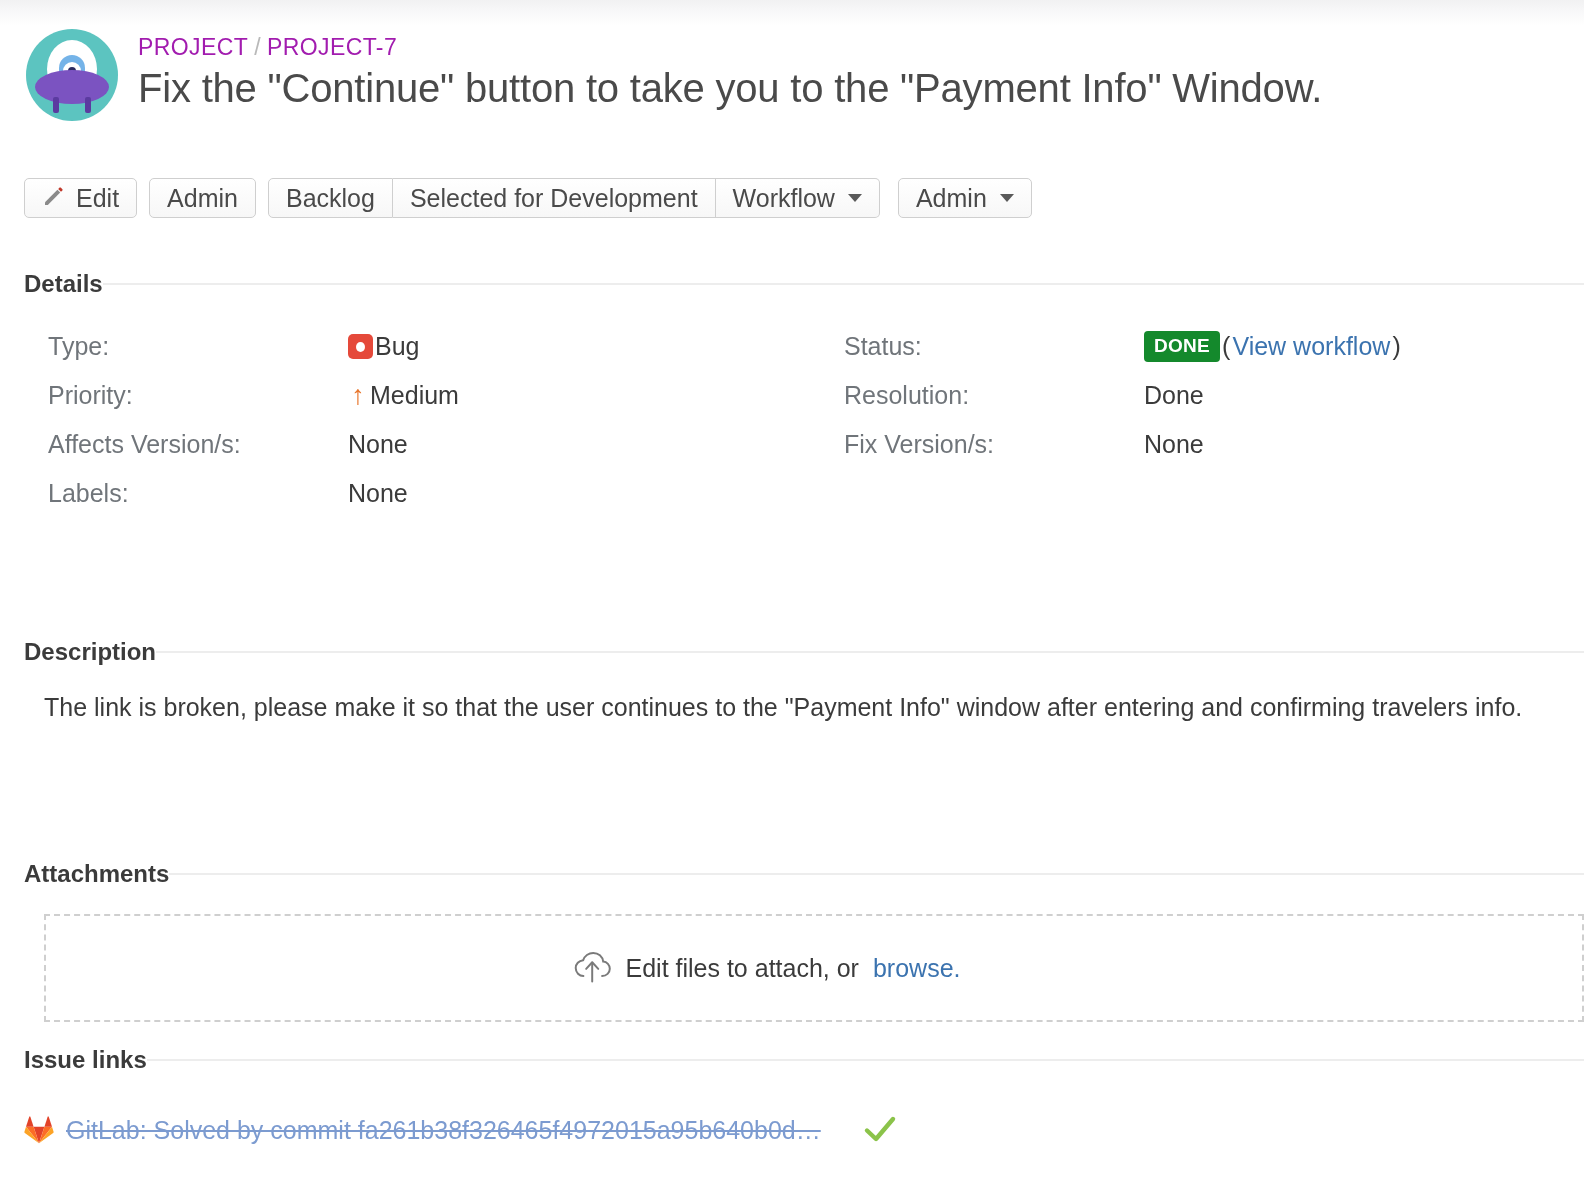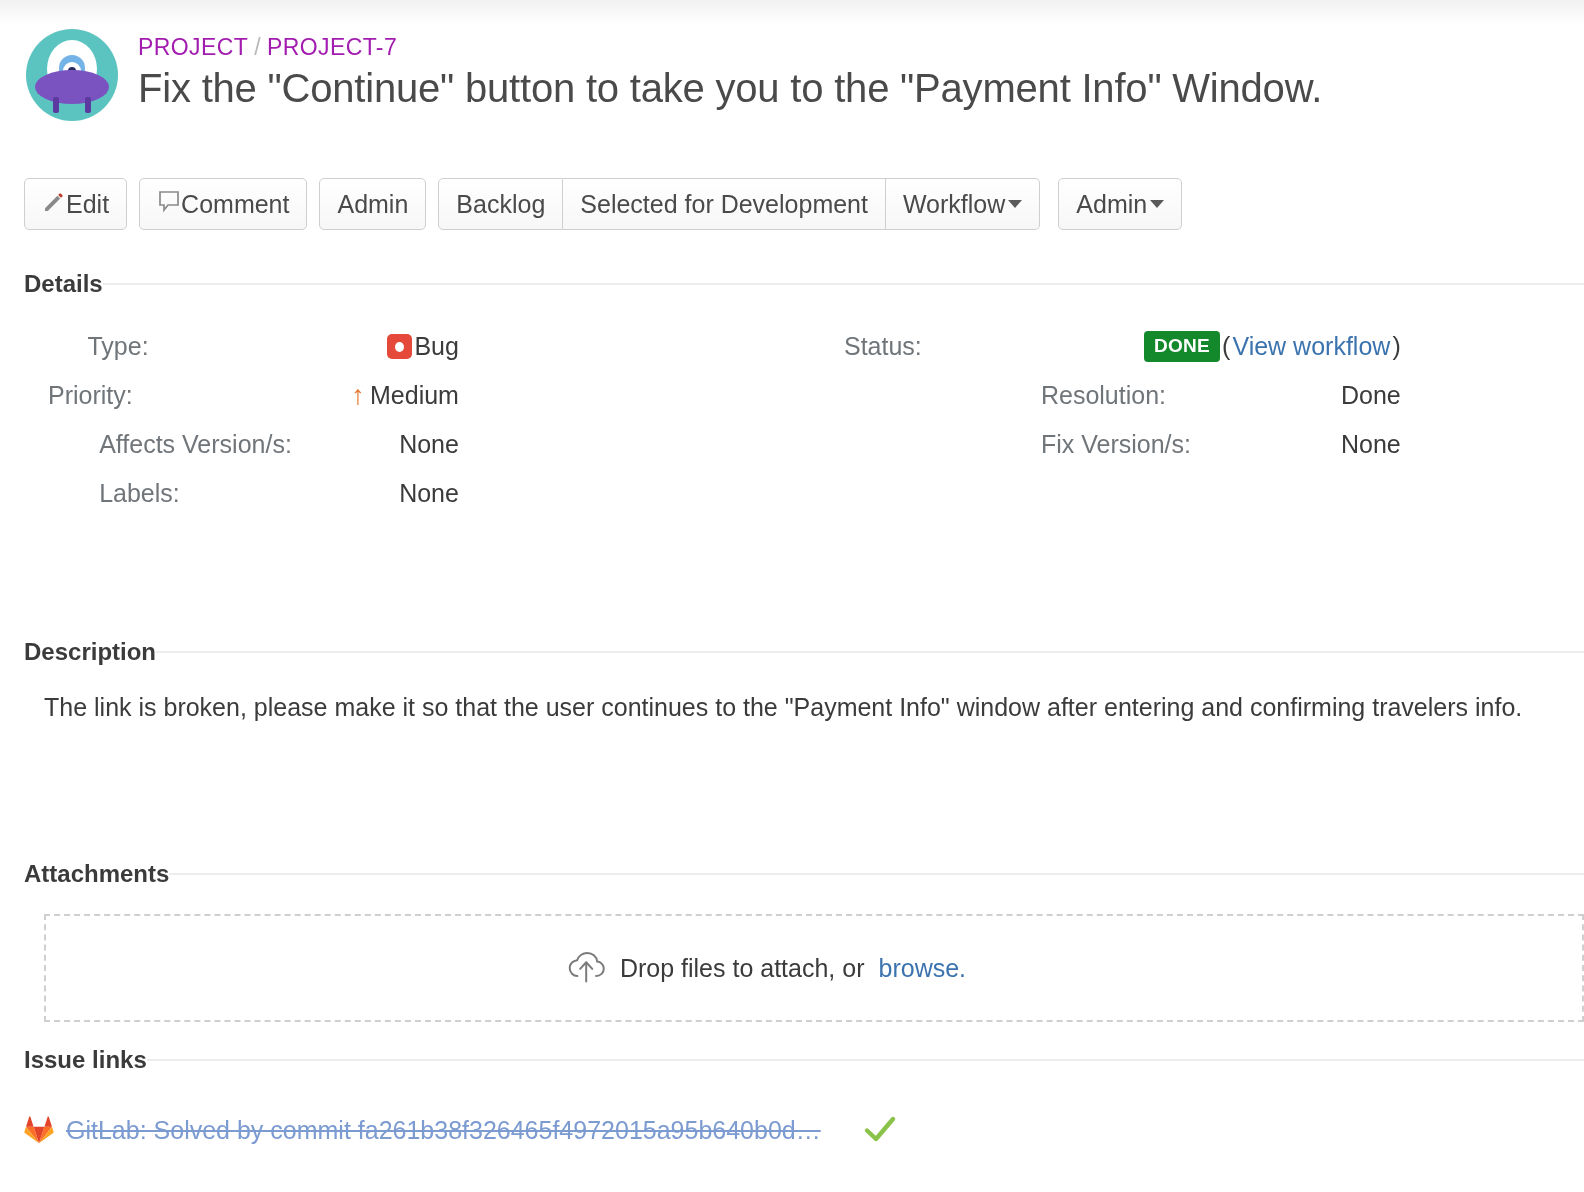--- a/index.html
+++ b/index.html
@@ -73,31 +73,32 @@
 
   
   .toolbar {
     position: absolute;
     left: 24px;
     top: 178px;
     display: flex;
     align-items: flex-start;
   }
   .btn {
-    height: 52px;
+    height: 40px;
     box-sizing: border-box;
     background: linear-gradient(to bottom, #ffffff 0%, #f7f7f7 100%);
     border: 1px solid #cfcfcf;
     border-radius: 5px;
     font-family: "Liberation Sans", sans-serif;
     font-size: 25px;
     color: #4a4a4a;
     padding: 0 17px;
     display: flex;
     align-items: center;
+    gap: 10px;
     cursor: pointer;
     white-space: nowrap;
   }
   .btn + .btn { margin-left: 12px; }
 
   .btn-group { display: flex; margin-left: 12px; }
   .btn-group .btn {
     margin-left: 0;
     border-radius: 0;
     border-left-width: 0;
@@ -149,21 +150,20 @@
     position: relative;
     height: 230px;
   }
   .det-col { position: absolute; top: 0; }
   .det-col.left { left: 24px; }
   .det-col.right { left: 820px; }
   .det-row {
     display: flex;
     align-items: center;
     height: 49px;
-    justify-content: flex-end;
   }
   .det-label {
     width: 300px;
     font-size: 25px;
     color: #70757a;
   }
   .det-value {
     font-size: 25px;
     color: #3b3b3b;
     display: flex;
@@ -299,28 +299,20 @@
     <button class="btn">
       <span>
         <svg viewBox="0 0 24 24" width="24" height="24">
           <path d="M3 19.2V22h2.8L18.2 9.6l-2.8-2.8L3 19.2z" fill="#8a8a8a"></path>
           <path d="M20.4 7.4c.3-.3.3-.8 0-1.1l-1.7-1.7c-.3-.3-.8-.3-1.1 0l-1.4 1.4 2.8 2.8 1.4-1.4z" fill="#c0392b"></path>
         </svg>
       </span>
       <span>Edit</span>
     </button>
 
-    <button class="btn">
-      <span>
-        <svg viewBox="0 0 24 24" width="24" height="24">
-          <path d="M3 3h18v13H11l-4 5v-5H3z" fill="none" stroke="#8a8a8a" stroke-width="1.7"></path>
-        </svg>
-      </span>
-      <span>Comment</span>
-    </button>
 
     <button class="btn">
       <span>Admin</span>
     </button>
 
     <div class="btn-group">
       <button class="btn">
         <span>Backlog</span>
       </button>
       <button class="btn">
@@ -418,21 +410,21 @@
 
     <div class="dropzone">
       <div class="dropzone-inner">
         <span>
           <svg viewBox="0 0 40 34" width="44" height="38">
             <path d="M31 27c4 0 7-3 7-6.6 0-3.4-2.6-6.2-6-6.5C31.4 9 27.6 6 23 6c-4.3 0-8 2.8-9.2 6.6C9.8 13 7 16 7 19.8 7 23.8 10.2 27 14 27" fill="none" stroke="#7a7a7a" stroke-width="1.8" stroke-linecap="round"></path>
             <path d="M22 32V15" fill="none" stroke="#7a7a7a" stroke-width="1.8" stroke-linecap="round"></path>
             <path d="M16.5 20.5L22 14.5l5.5 6" fill="none" stroke="#7a7a7a" stroke-width="1.8" stroke-linecap="round" stroke-linejoin="round"></path>
           </svg>
         </span>
-        <span>Drop files to attach, or</span>
+        <span>Edit files to attach, or</span>
         <a class="link" href="#">browse.</a>
       </div>
     </div>
   </div>
 
   <div class="section" style="top:1046px">
     <div class="section-head">
       <div class="label">Issue links</div>
       <div class="rule"></div>
     </div>

